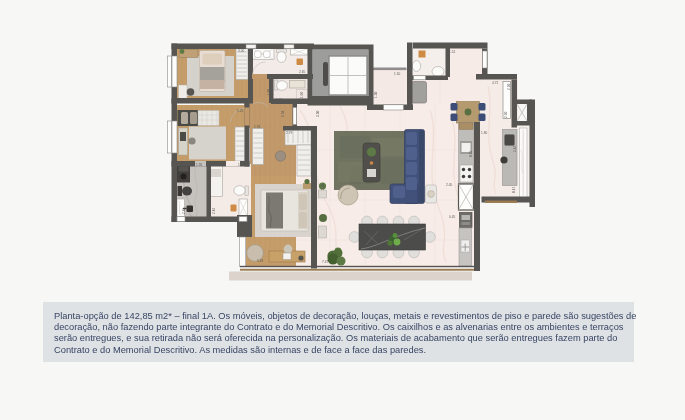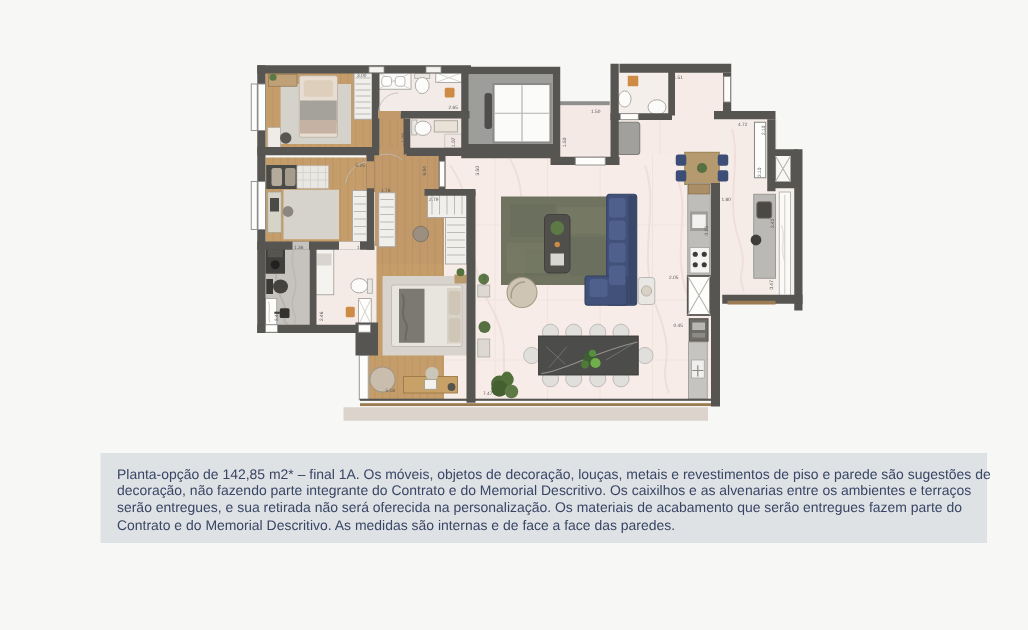--- a/index.html
+++ b/index.html
@@ -1,19 +1,19 @@
 <!DOCTYPE html>
 <html><head>
 <meta charset="utf-8">
 <style>
   html,body{margin:0;padding:0;}
   body{width:685px;height:420px;background:#f7f7f6;font-family:"Liberation Sans",sans-serif;overflow:hidden;}
   .stage{position:relative;width:685px;height:420px;}
   svg{position:absolute;left:0;top:0;}
-  .disc{position:absolute;left:43px;top:302px;width:591px;height:60px;background:#dfe2e5;margin-left:24px;}
+  .disc{position:absolute;left:43px;top:302px;width:591px;height:60px;background:#dfe2e5;}
   .disc p{margin:0;padding:9px 0 0 11px;font-family:"Liberation Sans",sans-serif;font-size:9.3px;line-height:11.2px;white-space:nowrap;color:#384564;letter-spacing:0px;}
 </style>
 </head>
 <body>
 <div class="stage">
 <svg width="685" height="420" viewBox="0 0 685 420">
 
   <rect x="0" y="0" width="685" height="420" fill="#f7f7f6"></rect>
 
   <rect x="229" y="271.5" width="243" height="9" fill="#dcd3cc"></rect>

